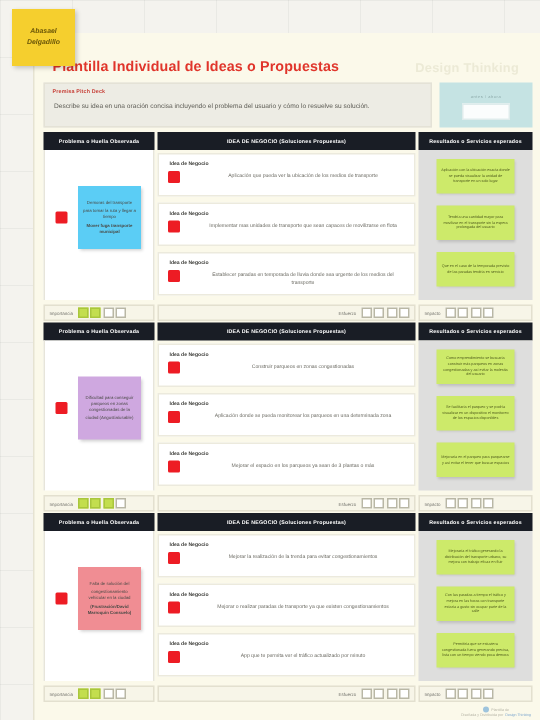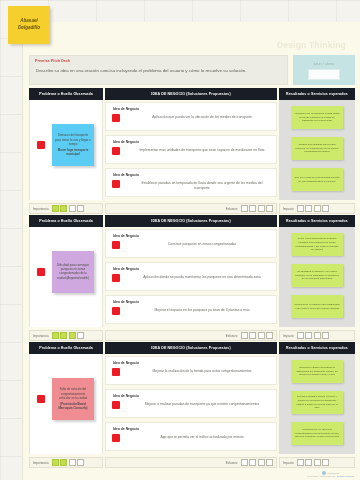--- a/index.html
+++ b/index.html
@@ -243,20 +243,21 @@
   }
   .wm-link { color: #7fa8cf; }
 </style>
 </head>
 <body>
 
 <div id="canvas">
   <div class="grid"></div>
 
   <div class="frame">
+    <div class="frame-title">Plantilla Individual de Ideas o Propuestas</div>
     <div class="brand">Design Thinking</div>
 
     <div class="premise">
       <div class="premise-label">Premisa Pitch Deck</div>
       <div class="premise-text">Describe su idea en una oración concisa incluyendo el problema del usuario y cómo lo resuelve su solución.</div>
     </div>
 
     <div class="teal-card">
       <div class="teal-card-text">antes / ahora</div>
       <div class="teal-card-box"></div>

